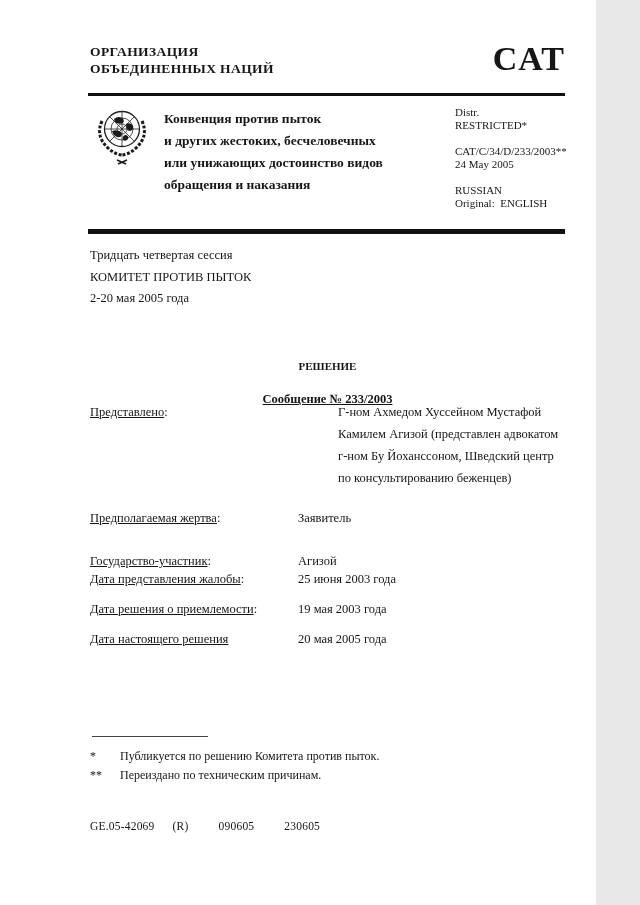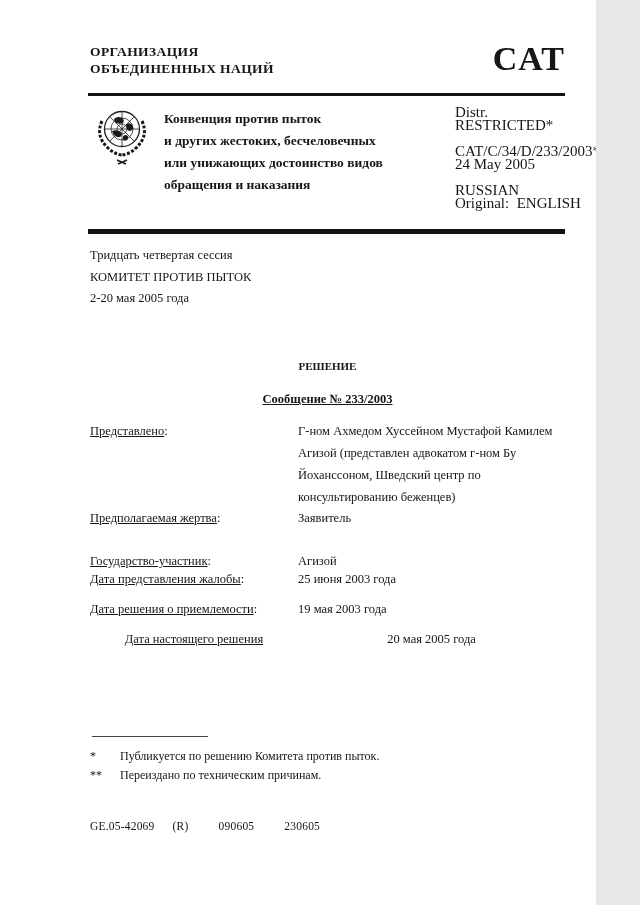--- a/index.html
+++ b/index.html
@@ -23,21 +23,21 @@
   .rule-1{position:absolute;left:88px;right:31px;top:93px;height:3px;background:#111;}
   .rule-2{position:absolute;left:88px;right:31px;top:229px;height:5px;background:#111;}
   
   .emblem{position:absolute;left:92px;top:104px;}
   .conv-title{
     position:absolute;left:164px;top:108px;width:280px;
     font-size:13.5px;font-weight:bold;line-height:22px;
   }
   .distr{
     position:absolute;left:455px;top:106px;
-    font-size:15px;line-height:13px;
+    font-size:11px;line-height:13px;
   }
   .distr .grp{margin-bottom:13px;}
   .distr .pre{white-space:pre;}
   
   .session{
     position:absolute;left:90px;top:245px;
     font-size:12.5px;line-height:21.5px;
   }
   
   .decision-title{
@@ -49,26 +49,26 @@
     text-align:center;font-size:12.5px;font-weight:bold;text-decoration:underline;
   }
   
   .field-row{
     position:absolute;left:90px;right:31px;
     display:flex;font-size:12.5px;line-height:22px;
   }
   .field-label{width:208px;flex:0 0 208px;}
   .field-label .lbl{text-decoration:underline;}
   .field-value{flex:1;max-width:280px;}
-  .row-1{top:420px;}
+  .row-1{top:401px;gap:40px;}
   .row-2{top:507px;}
   .row-3{top:550px;}
   .row-4{top:568px;}
   .row-5{top:598px;}
-  .row-6{top:628px;text-align:center;}
+  .row-6{top:628px;}
   
   .fn-rule{position:absolute;left:92px;top:736px;width:116px;height:1px;background:#444;}
   .footnotes{position:absolute;left:90px;right:31px;top:747px;font-size:12px;line-height:19px;}
   .fn-row{display:flex;}
   .fn-marker{width:30px;flex:0 0 30px;}
   
   .footer{
     position:absolute;left:90px;top:820px;
     font-size:11.5px;letter-spacing:.2px;
   }

